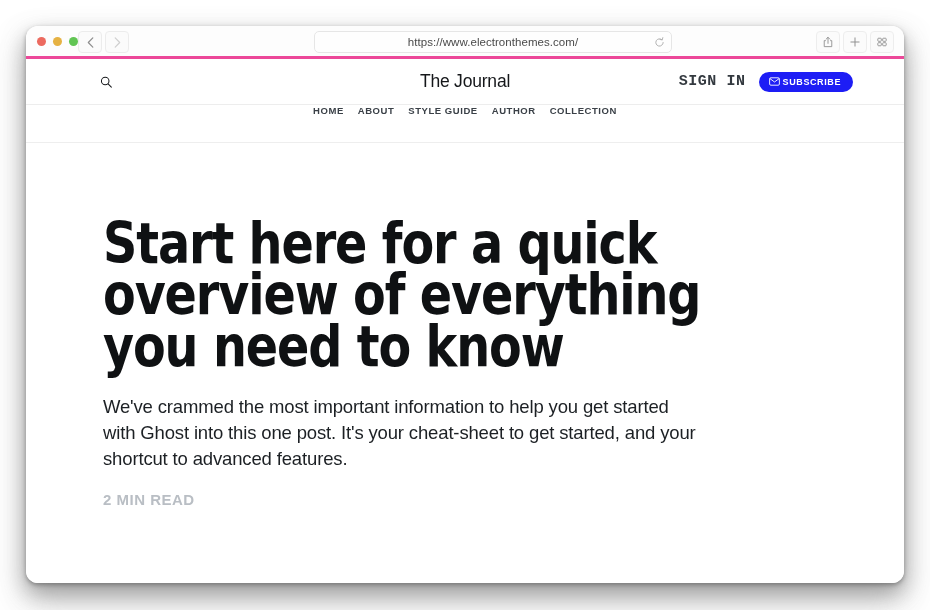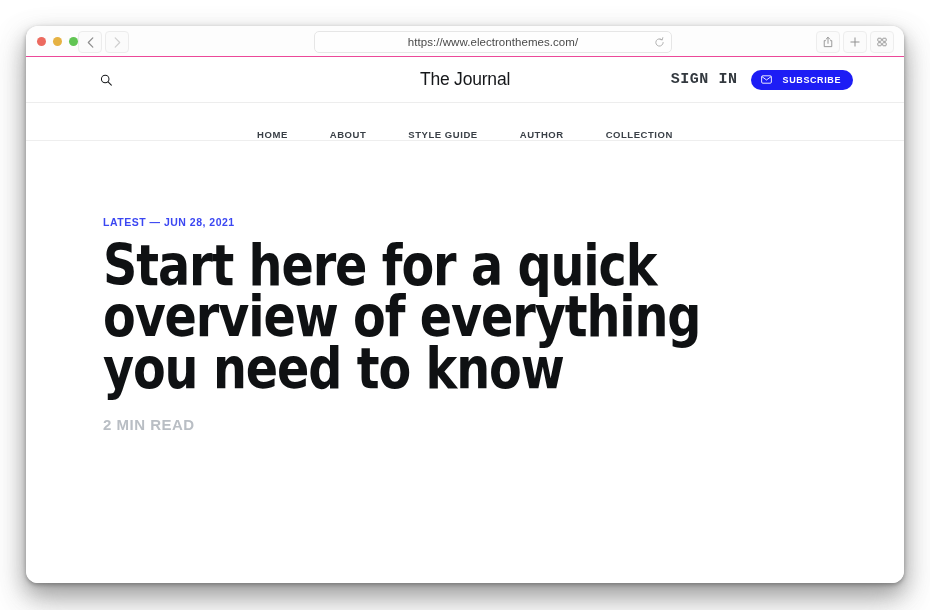--- a/index.html
+++ b/index.html
@@ -34,21 +34,21 @@
       0 10px 22px rgba(110,110,110,0.55),
       0 18px 34px rgba(130,130,130,0.38);
     overflow: hidden;
   }
 
   
   .chrome-bar {
     position: relative;
     height: 30px;
     background: #fdfdfd;
-    border-bottom: 1px solid #ec4899;
+    border-bottom: 3px solid #ec4899;
     display: flex;
     align-items: center;
   }
 
   .traffic-lights {
     position: absolute;
     left: 11px;
     top: 11px;
     display: flex;
     gap: 7px;
@@ -181,41 +181,41 @@
     font-weight: 700;
     letter-spacing: 0.55px;
     color: #33393f;
     text-transform: uppercase;
     white-space: nowrap;
     font-family: Liberation Mono, monospace;
   }
   .subscribe-btn {
     display: flex;
     align-items: center;
-    gap: 11px;
+    gap: 3px;
     background: #1d1df5;
     color: #ffffff;
     border-radius: 999px;
     padding: 5px 12px 5px 10px;
     font-size: 9px;
     font-weight: 700;
     letter-spacing: 0.6px;
     text-transform: uppercase;
     white-space: nowrap;
   }
   .subscribe-btn svg { display: block; }
 
   
   .site-nav {
     height: 37px;
     border-bottom: 1px solid #eeeeee;
     display: flex;
-    align-items: flex-end;
-    justify-content: center;
-    gap: 42px;
+    align-items: flex-start;
+    justify-content: center;
+    gap: 14px;
   }
   .nav-item {
     font-size: 9.5px;
     font-weight: 700;
     letter-spacing: 0.55px;
     color: #3a4047;
     text-transform: uppercase;
     white-space: nowrap;
   }
 
@@ -347,20 +347,20 @@
 
       <div class="site-nav">
         <span class="nav-item">HOME</span>
         <span class="nav-item">ABOUT</span>
         <span class="nav-item">STYLE GUIDE</span>
         <span class="nav-item">AUTHOR</span>
         <span class="nav-item">COLLECTION</span>
       </div>
 
       <div class="article">
-        <div class="article-meta">LATEST — JUN 28, 2021</div>
         <h1 class="article-title">Start here for a quick overview of everything you need to know</h1>
+        <p class="article-excerpt">We've crammed the most important information to help you get started with Ghost into this one post. It's your cheat-sheet to get started, and your shortcut to advanced features.</p>
         <div class="article-readtime">2 MIN READ</div>
       </div>
 
     </div>
   </div>
 </div>
 
 </body></html>

